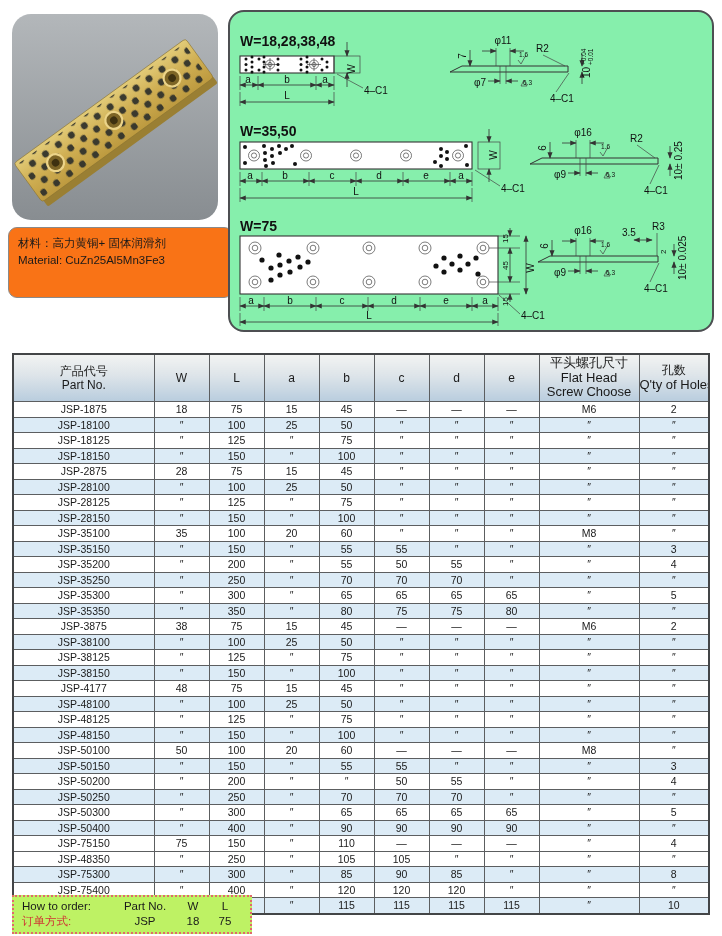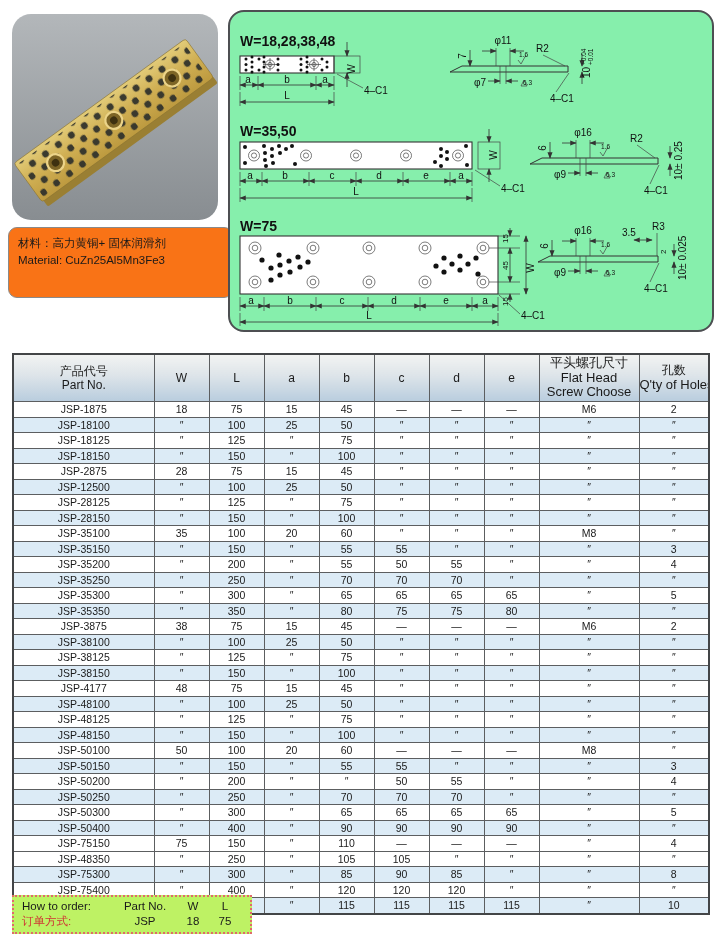--- a/index.html
+++ b/index.html
@@ -514,21 +514,21 @@
           <td>75</td>
           <td>15</td>
           <td>45</td>
           <td>″</td>
           <td>″</td>
           <td>″</td>
           <td>″</td>
           <td>″</td>
         </tr>
         <tr class="alt">
-          <td>JSP-12500</td>
+          <td>JSP-28100</td>
           <td>″</td>
           <td>100</td>
           <td>25</td>
           <td>50</td>
           <td>″</td>
           <td>″</td>
           <td>″</td>
           <td>″</td>
           <td>″</td>
         </tr>

